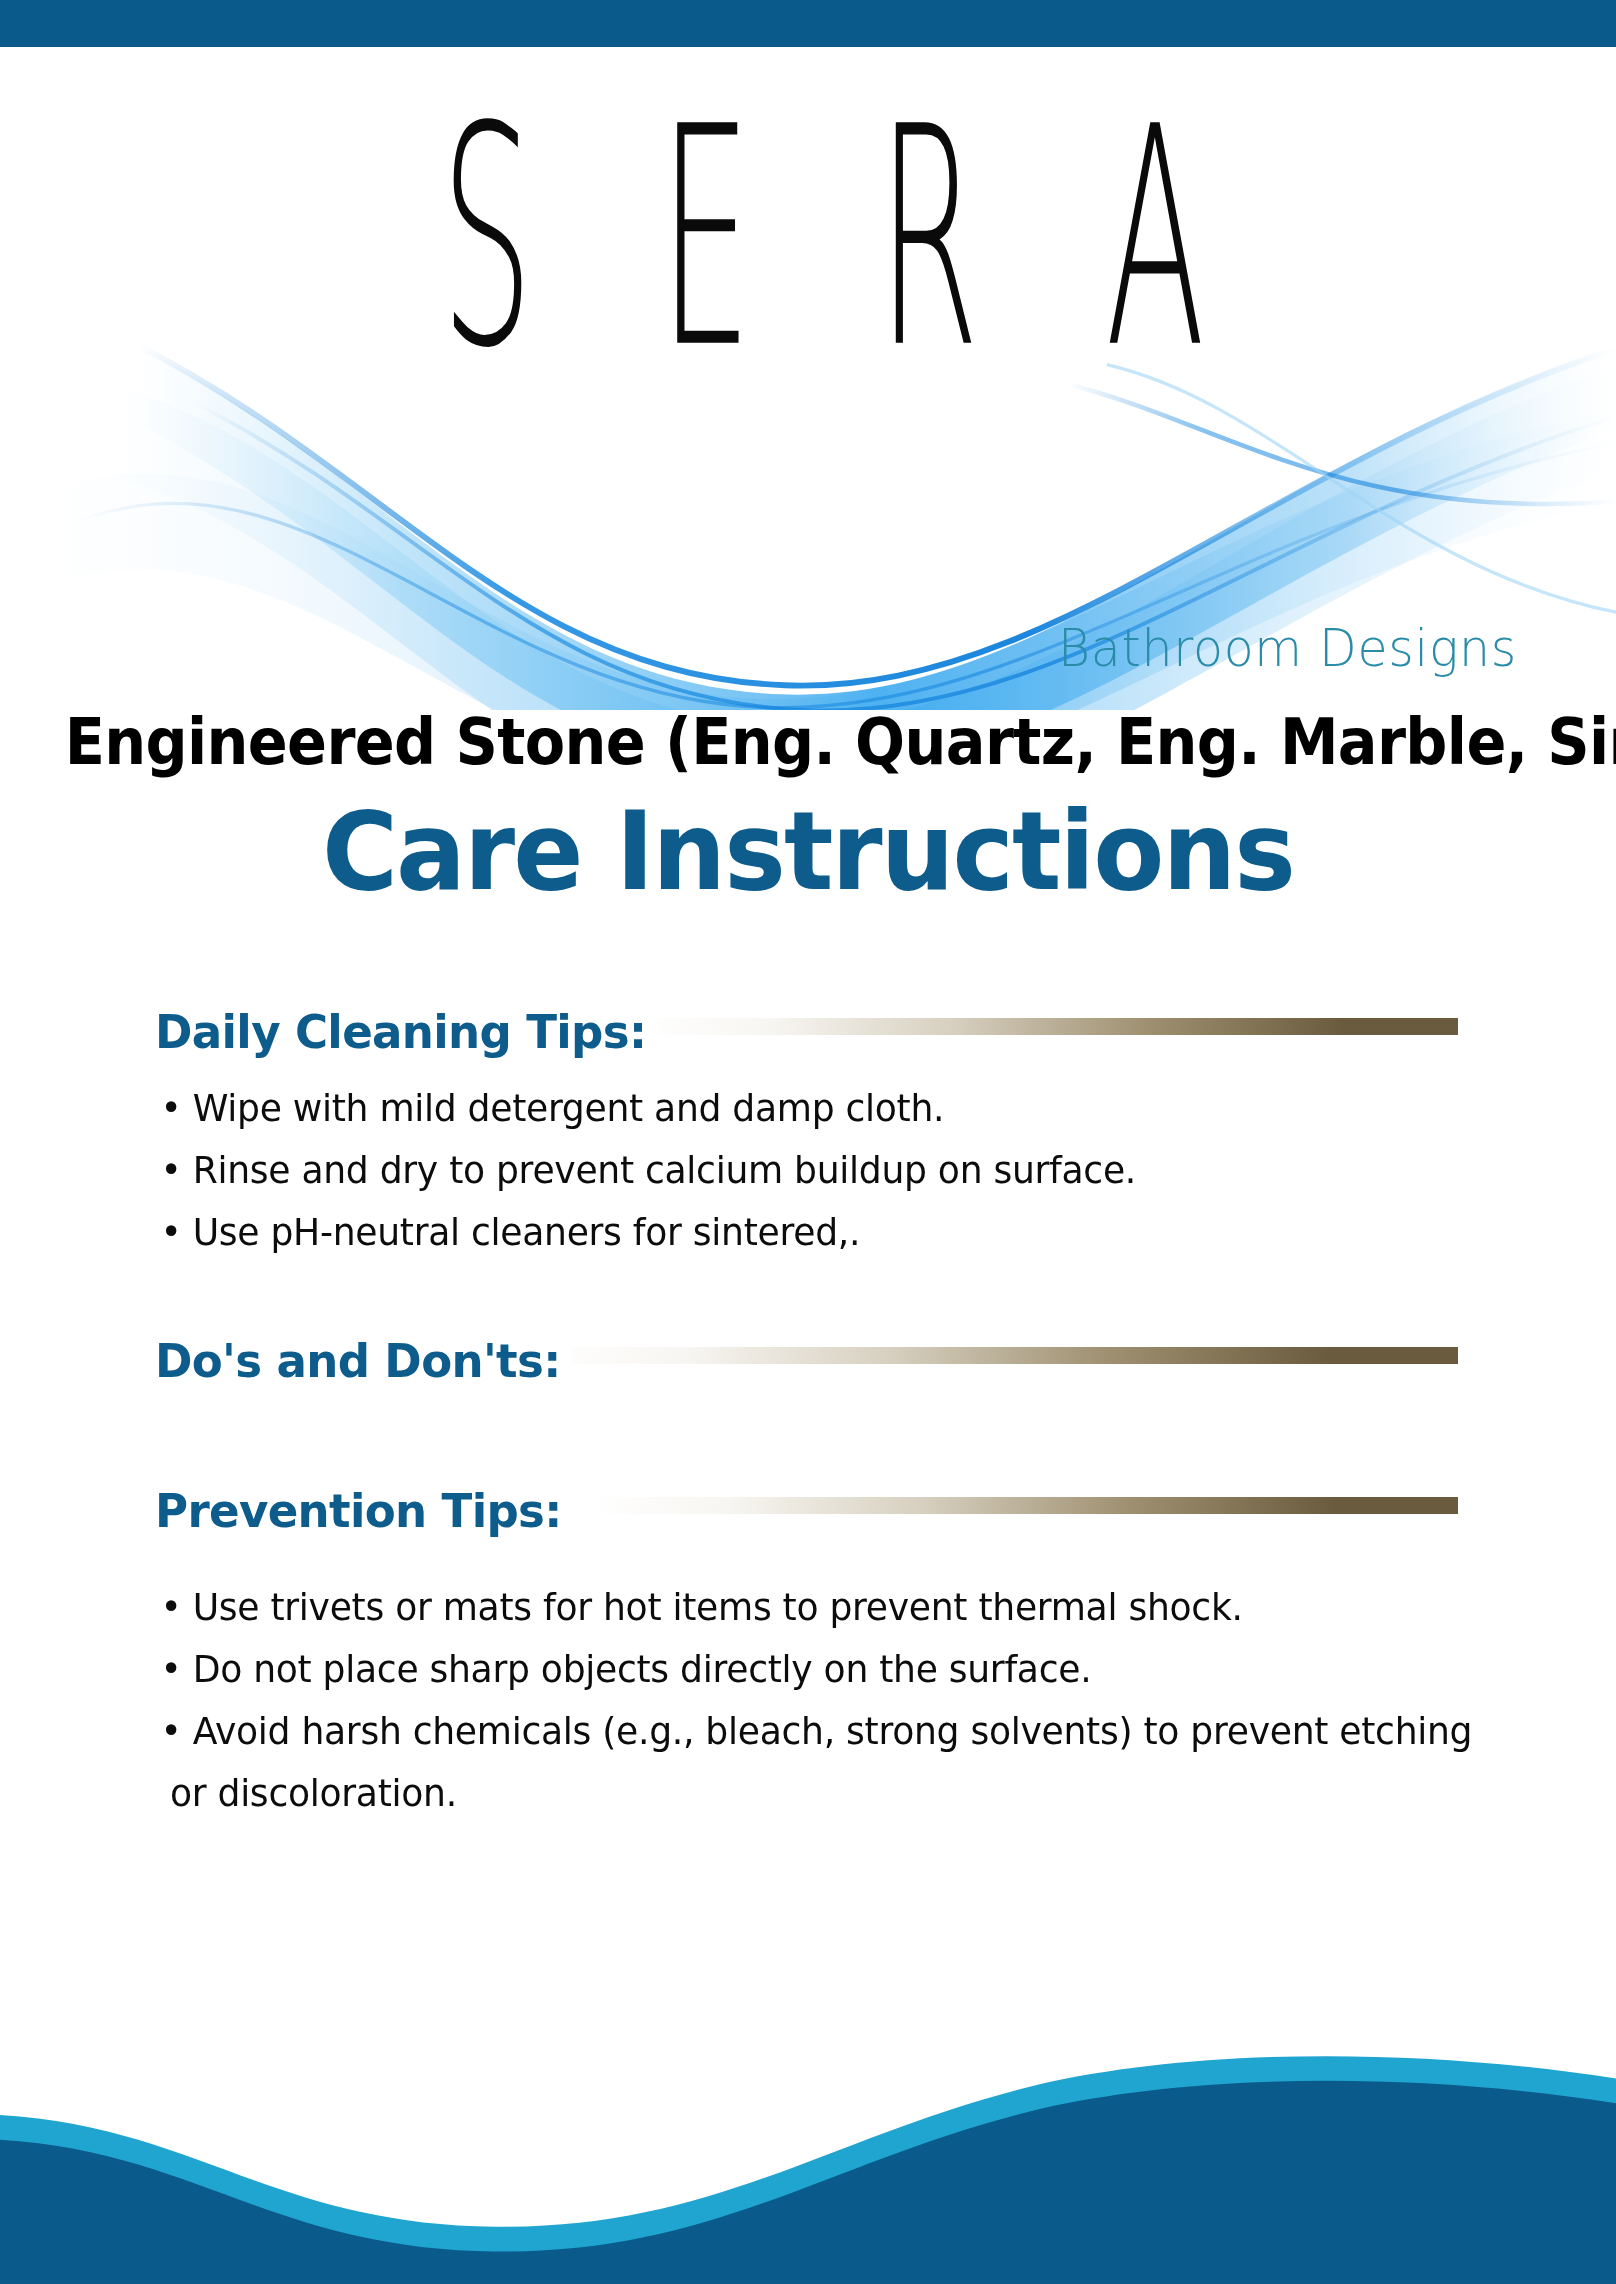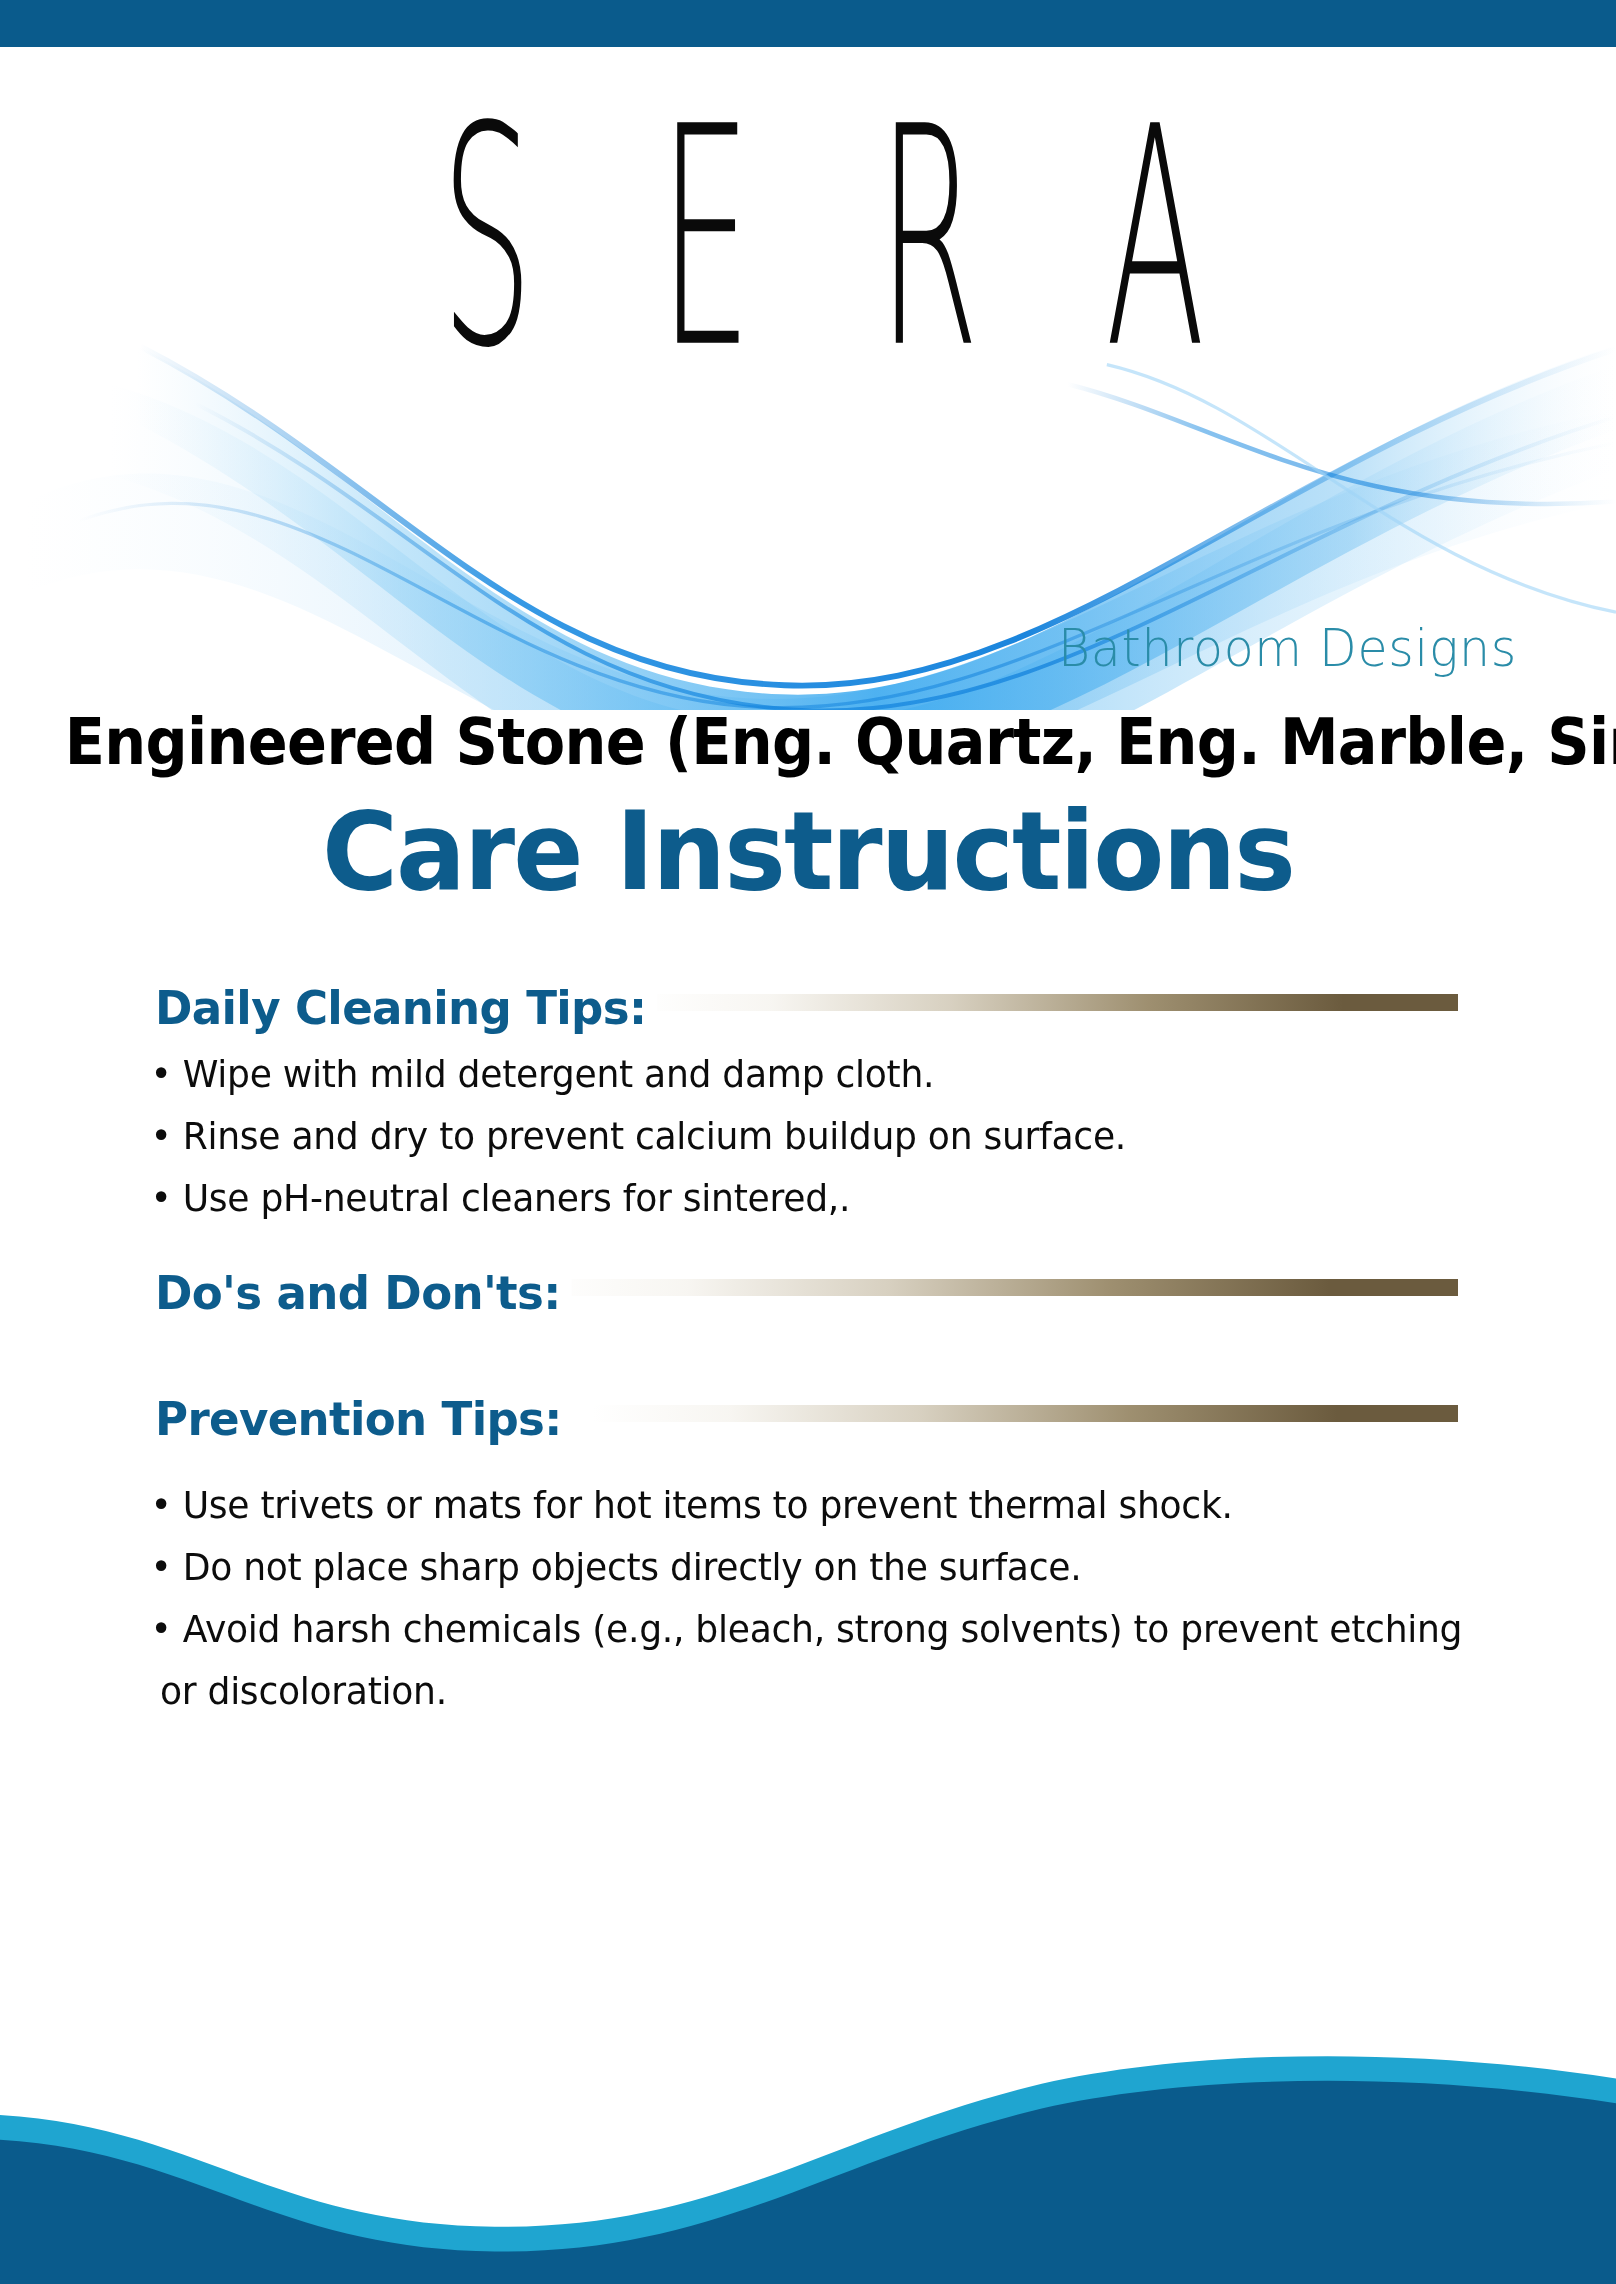--- a/index.html
+++ b/index.html
@@ -115,20 +115,21 @@
     left: 0;
     width: 1616px;
   }
   .section {
     position: relative;
     padding: 0 0 0 0;
   }
   .sec-head-row {
     position: relative;
     height: 56px;
+    margin-top: 24px;
   }
   .sec-heading {
     position: absolute;
     left: 155px;
     top: 0;
     font-family: "DejaVu Sans", sans-serif;
     font-weight: 700;
     font-size: 47px;
     line-height: 56px;
     letter-spacing: -0.7px;
@@ -148,21 +149,21 @@
     background: linear-gradient(to right,
         rgba(255,255,255,0) 0%,
         rgba(233,228,216,0.35) 16%,
         rgba(200,190,168,0.72) 38%,
         rgba(150,134,100,0.92) 62%,
         #6b5b3e 86%,
         #6b5b3e 100%);
     z-index: 1;
   }
   .bullets {
-    margin: 7px;
+    margin: 17px;
     padding: 0;
     list-style: none;
   }
   .bullets li {
     font-family: "DejaVu Sans", sans-serif;
     font-weight: 400;
     font-size: 38px;
     line-height: 62px;
     color: #0c0c0c;
     padding-left: 151px;

